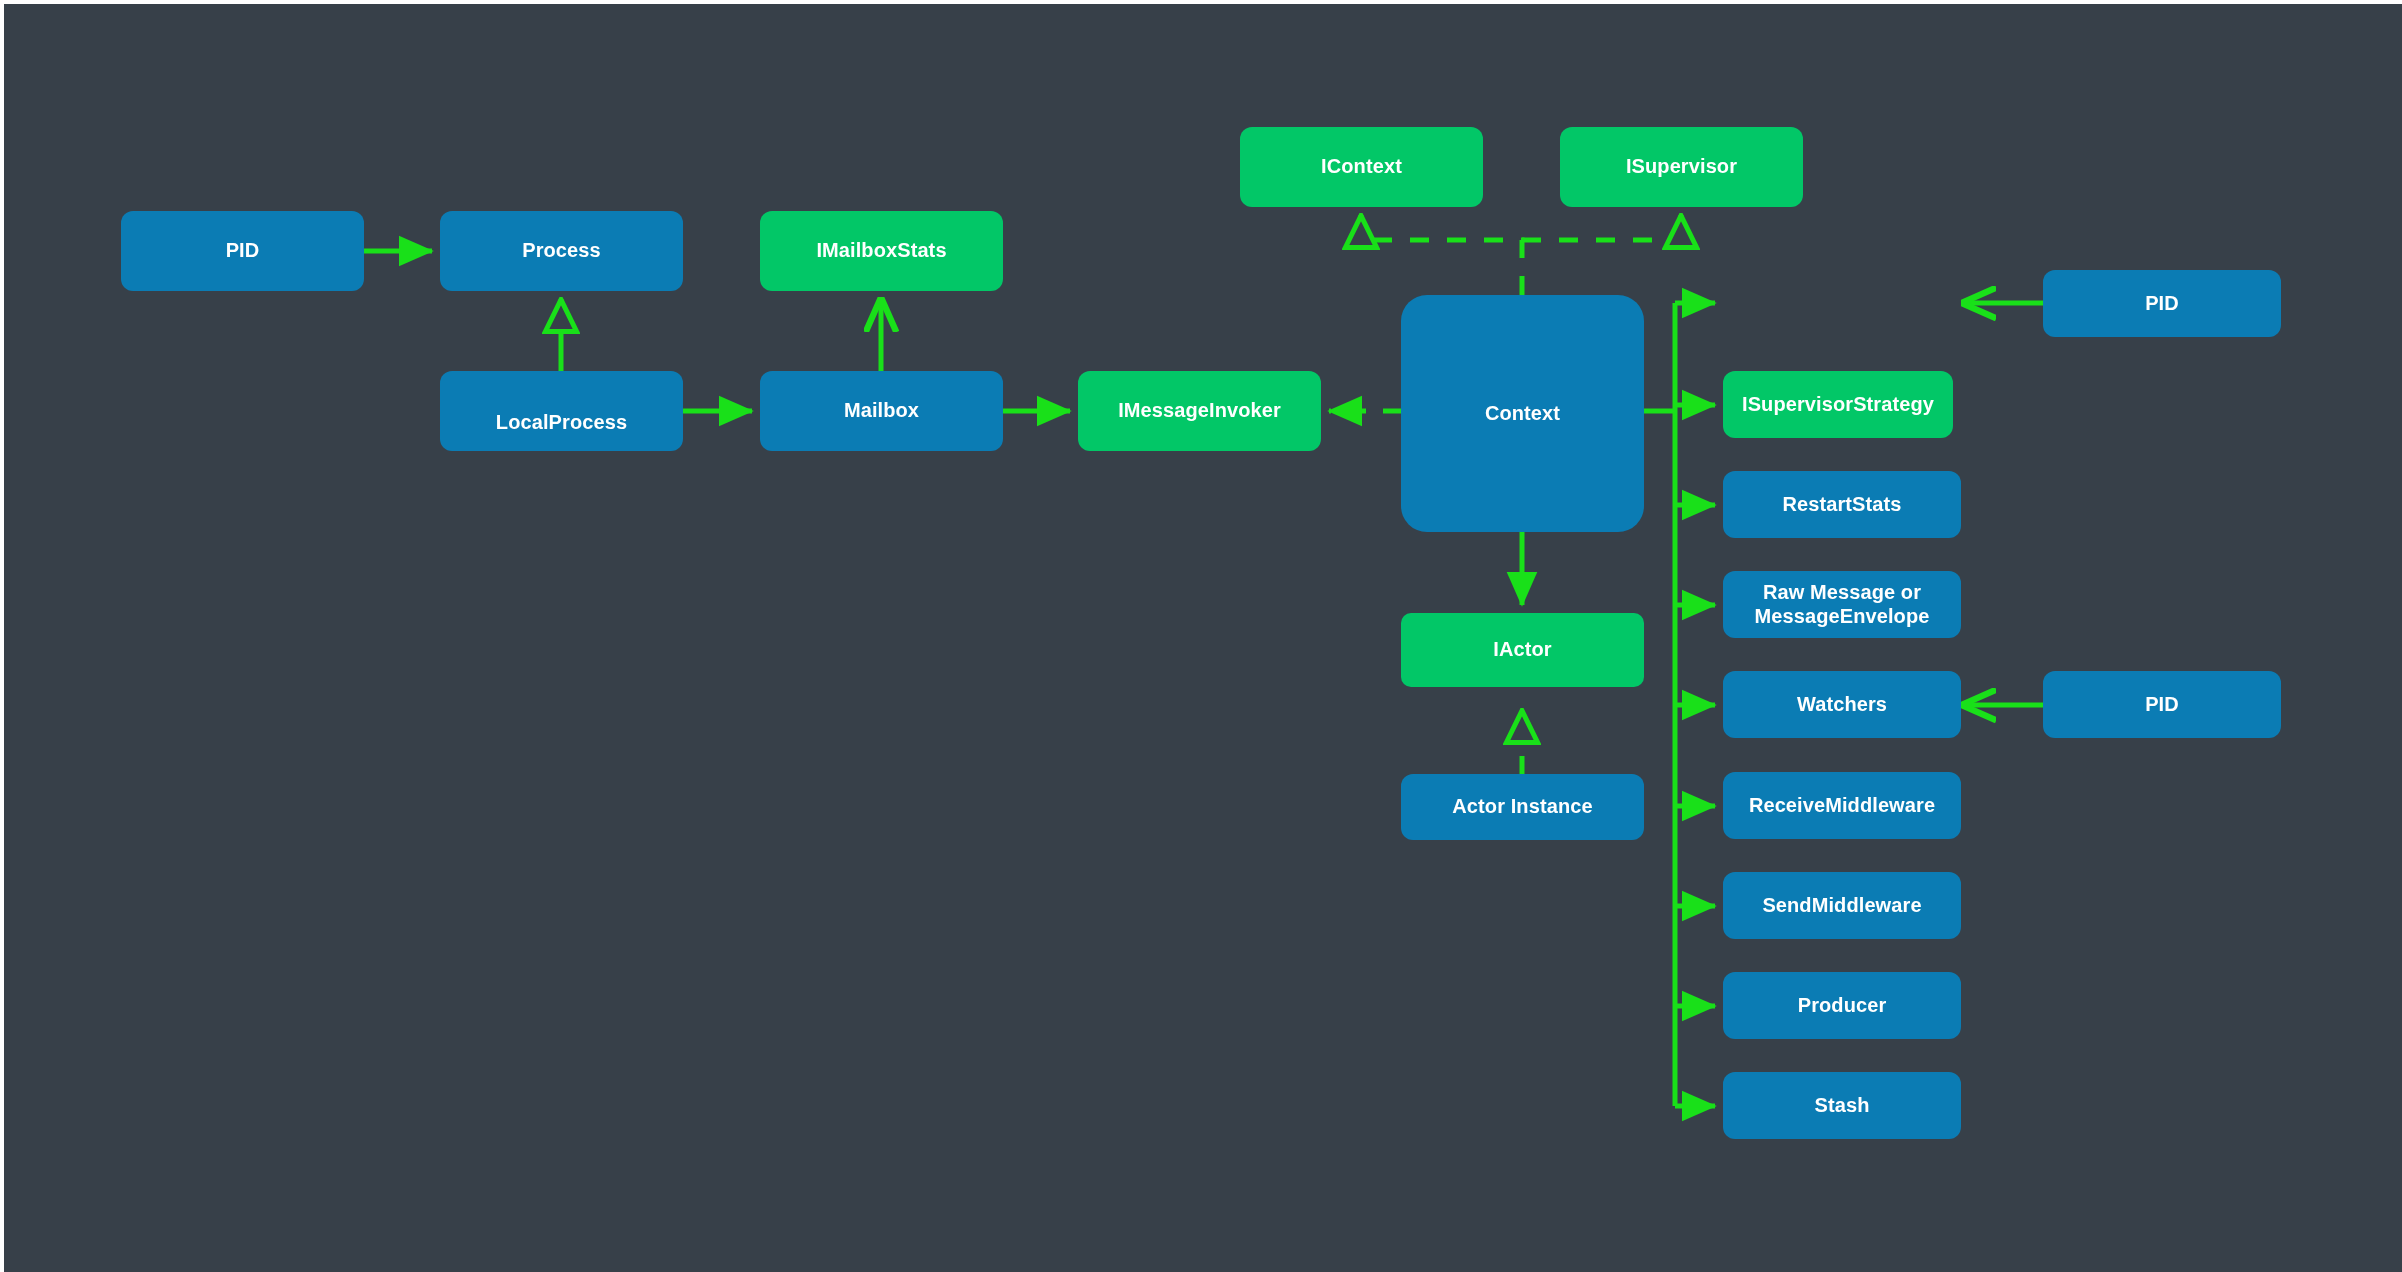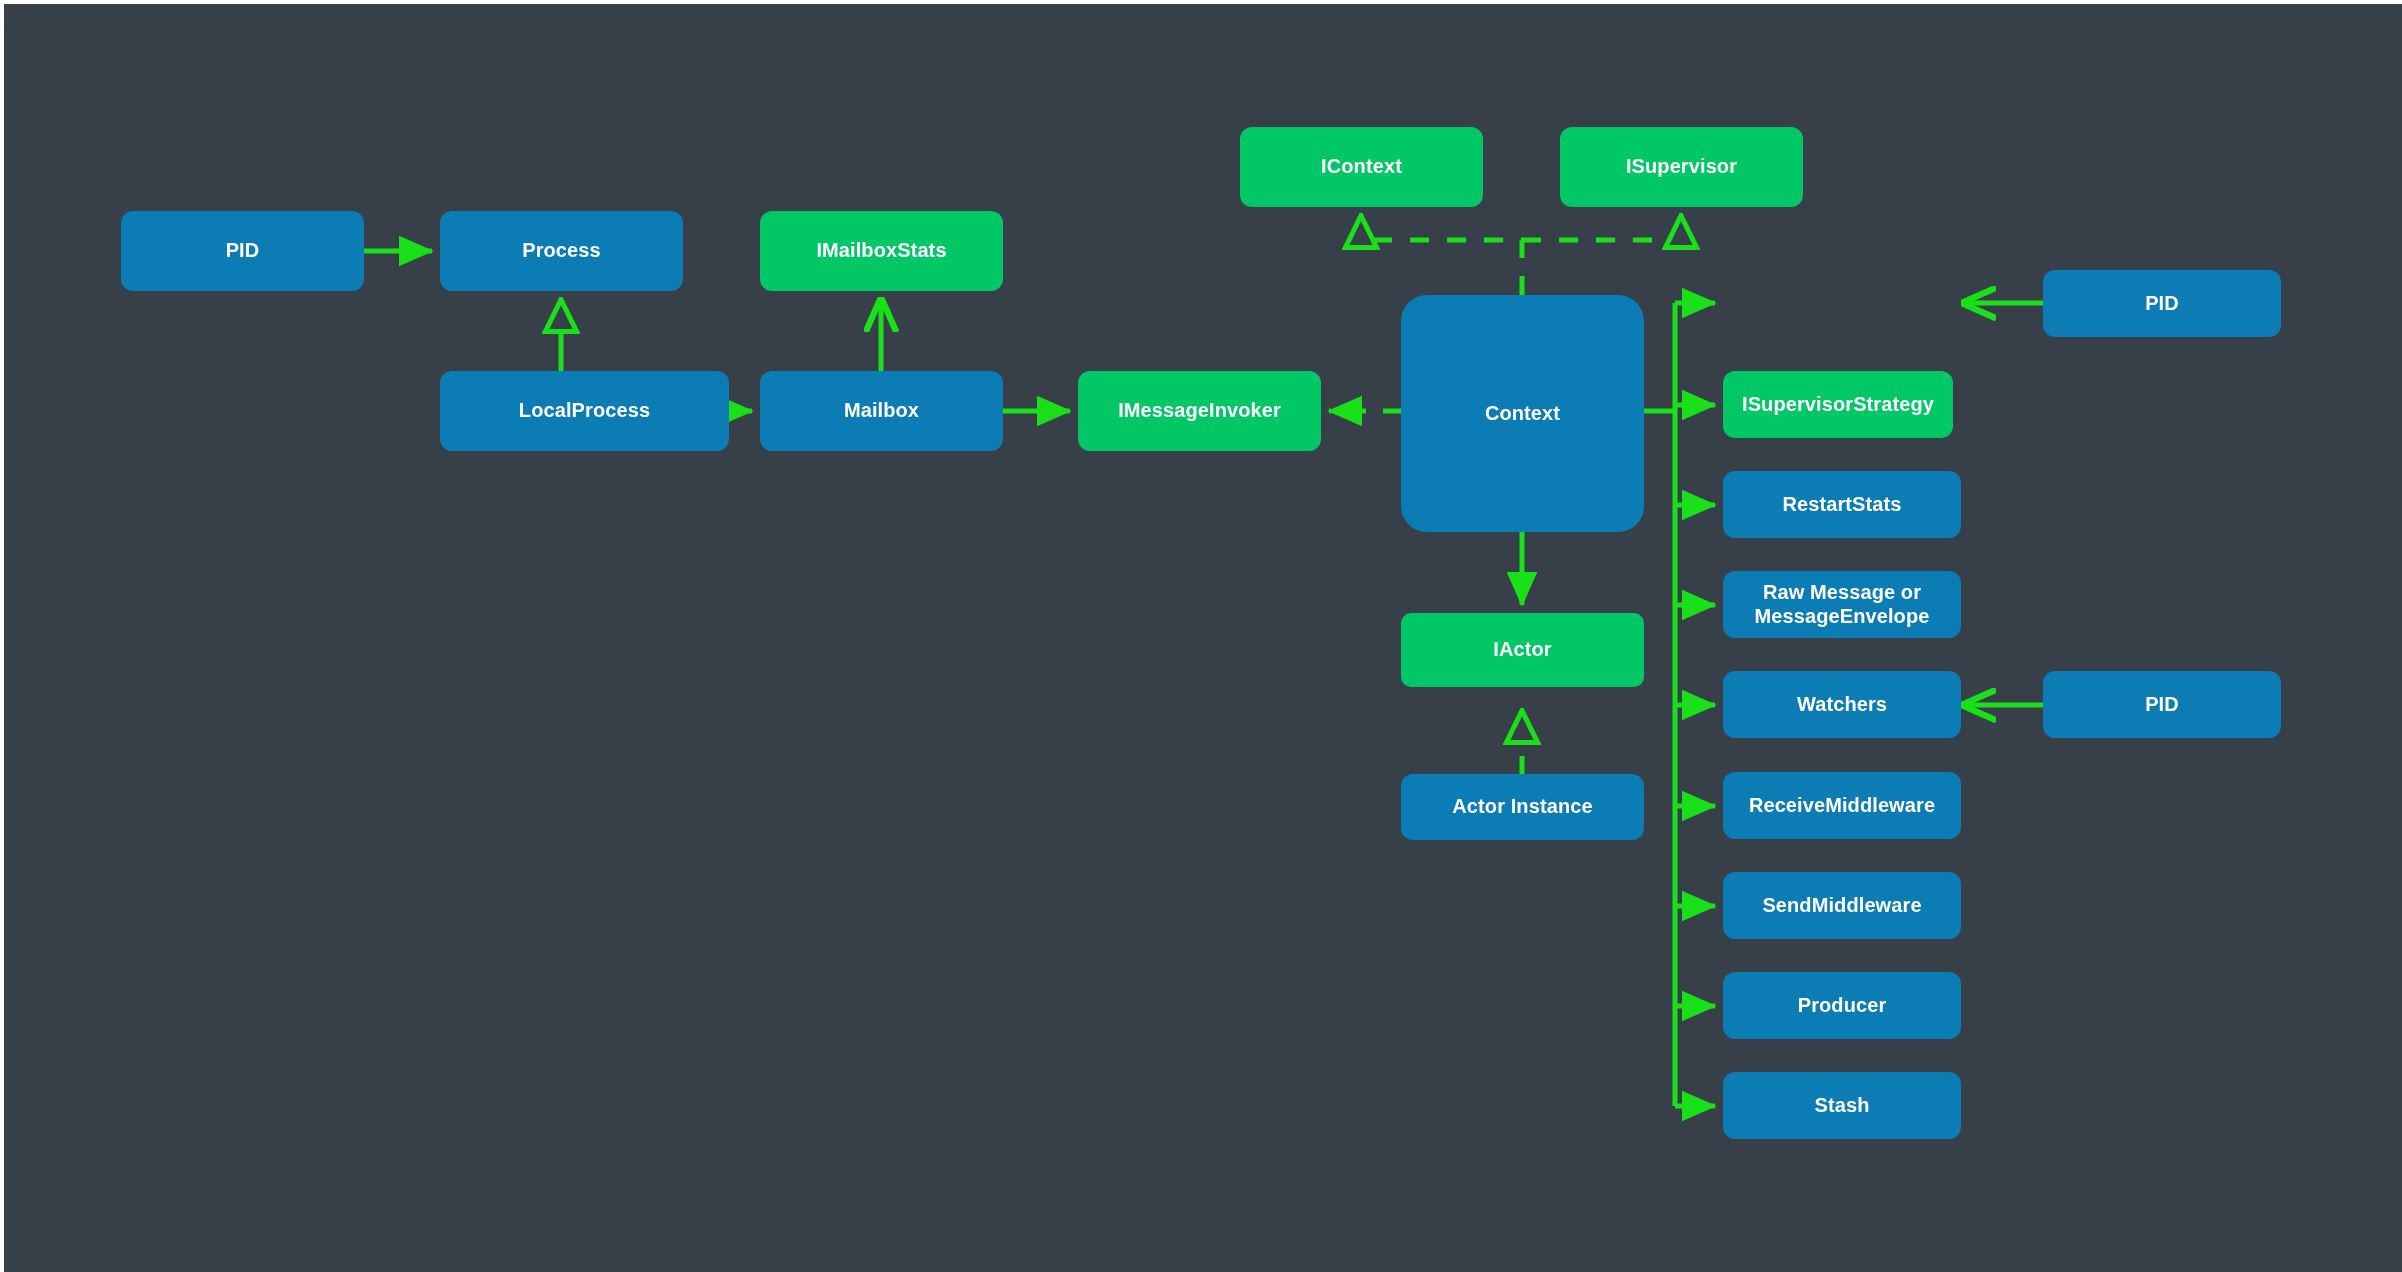--- a/index.html
+++ b/index.html
@@ -115,21 +115,21 @@
   </svg>
 
   <div class="node blue" style="left:121px; top:211px; width:243px; height:80px;">
     <span>PID</span>
   </div>
 
   <div class="node blue" style="left:440px; top:211px; width:243px; height:80px;">
     <span>Process</span>
   </div>
 
-  <div class="node blue" style="left:440px; top:371px; width:289px; height:80px;">
+  <div class="node blue" style="left:440px; top:371px; width:243px; height:80px;align-items:flex-end;">
     <span>LocalProcess</span>
   </div>
 
   <div class="node green" style="left:760px; top:211px; width:243px; height:80px;">
     <span>IMailboxStats</span>
   </div>
 
   <div class="node blue" style="left:760px; top:371px; width:243px; height:80px;">
     <span>Mailbox</span>
   </div>

